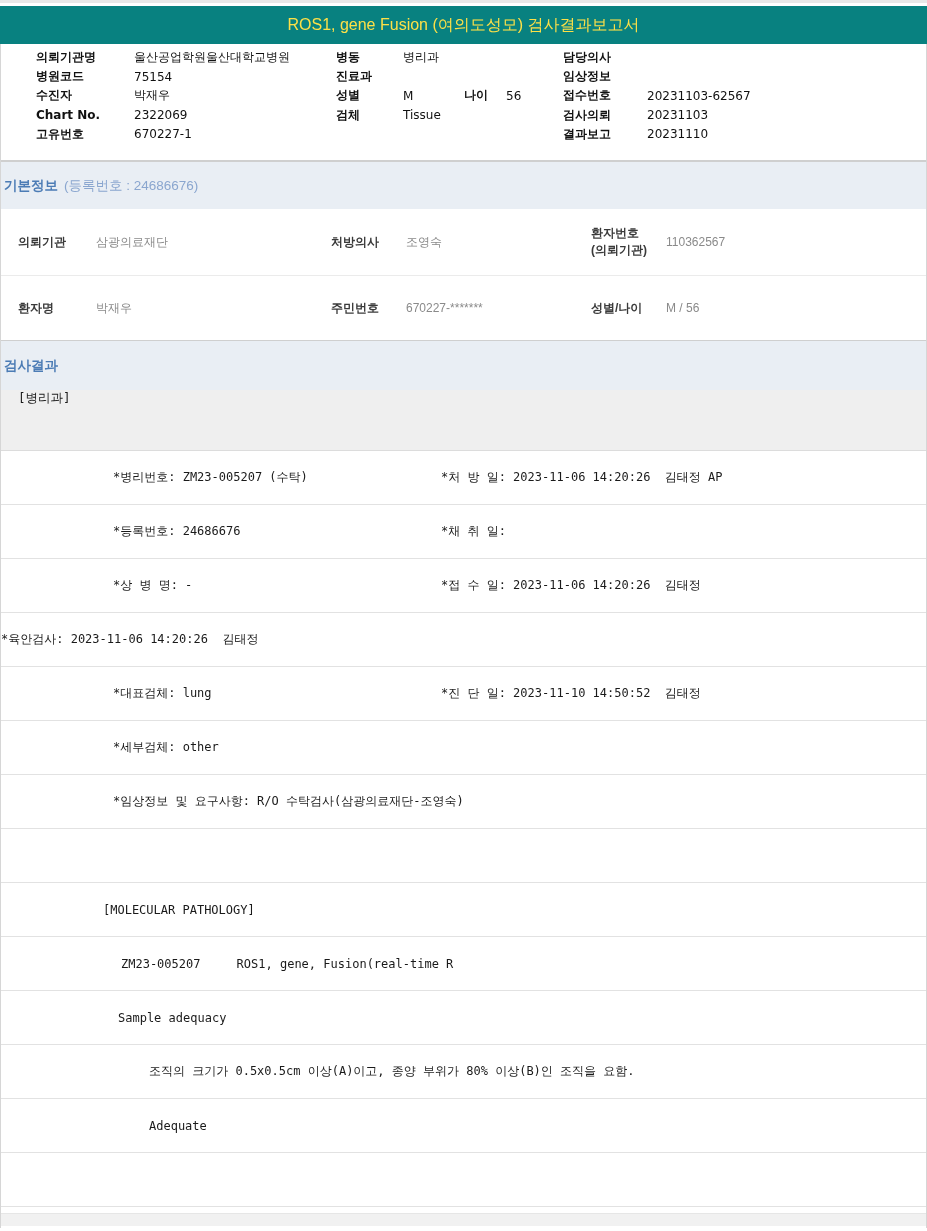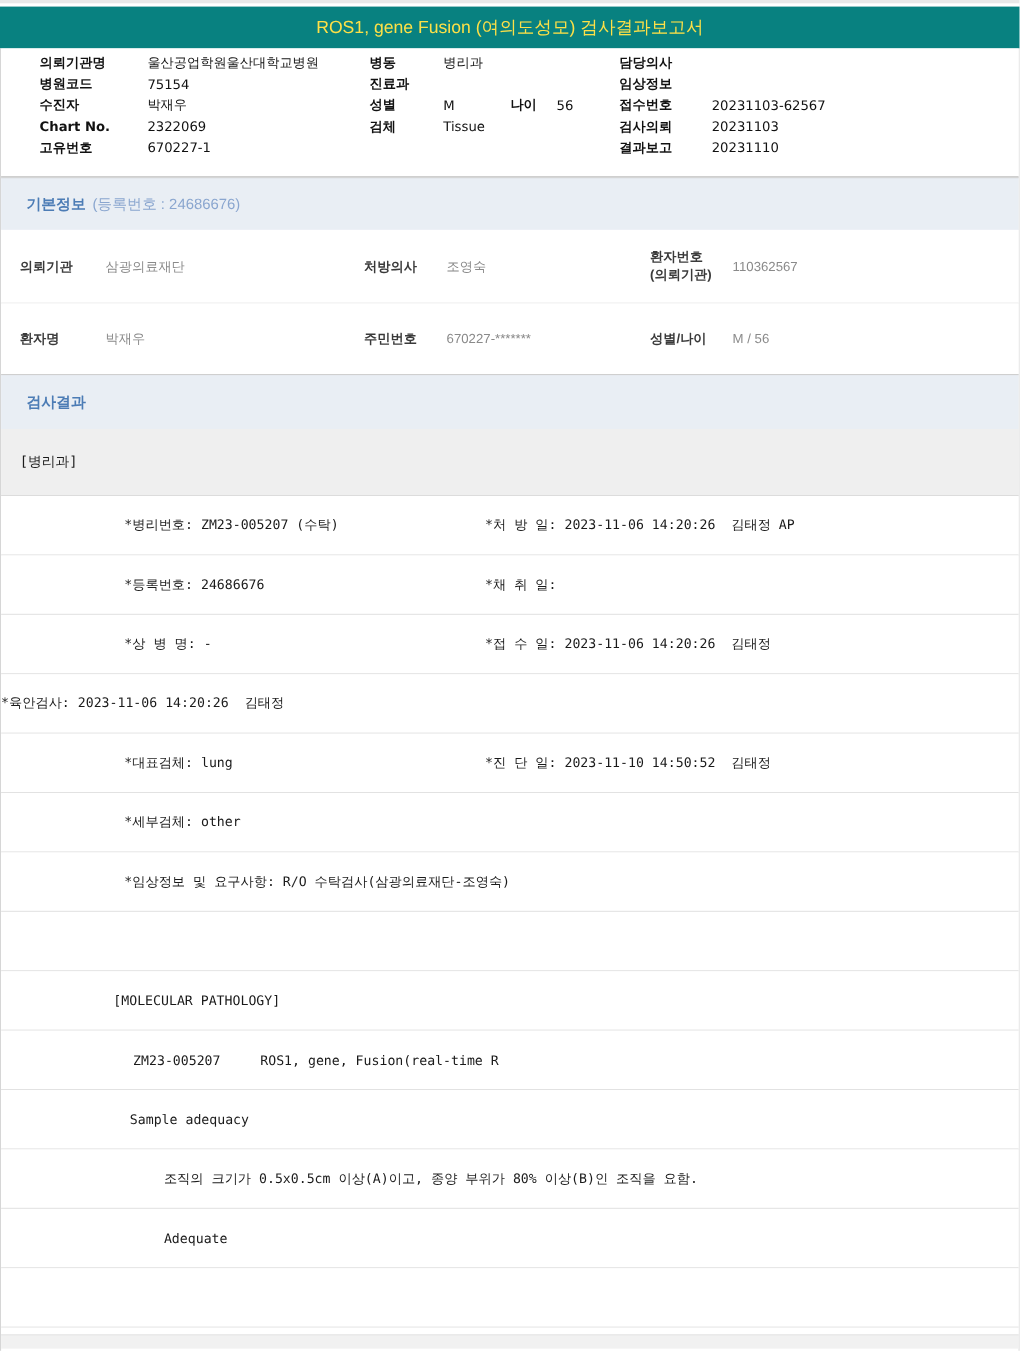--- a/index.html
+++ b/index.html
@@ -27,41 +27,41 @@
   .ph-label { font-weight:700; color:#111; }
   .ph-left .ph-label { width:98px; }
   .ph-mid .ph-label { width:67px; }
   .ph-right .ph-label { width:84px; }
   .ph-value { color:#111; }
   .ph-value.w60 { width:61px; }
   .ph-label.inline { width:42px; }
 
   
   .section-bar { height:48px; background:#e9eef4; border-top:1px solid #cfcfcf;
-    display:flex; align-items:center; padding-left:23px; }
+    display:flex; align-items:center; padding-left:3px; }
   .section-bar .sec-title { color:#4c7cb5; font-weight:700; font-size:13.5px; }
   .section-bar .sec-sub { color:#8aa6cf; font-size:13.5px; margin-left:6px; }
   .section-bar.results { height:50px; }
 
   
   .binfo-row { display:flex; align-items:center; padding-left:17px; background:#fff; font-size:12px; }
   .binfo-row.r1 { height:67px; border-bottom:1px solid #ebebeb; }
   .binfo-row.r2 { height:64px; }
   .bi-label { font-weight:700; color:#3a3a3a; }
   .bi-label .l2 { display:block; font-weight:700; }
   .bi-l1 { width:78px; }
   .bi-v1 { width:235px; color:#8a8a8a; }
   .bi-l2 { width:75px; }
   .bi-v2 { width:185px; color:#8a8a8a; }
   .bi-l3 { width:75px; line-height:1.4; }
   .bi-v3 { color:#8a8a8a; }
 
   
   .dept-row { height:61px; background:#efefef; border-bottom:1px solid #dcdcdc;
-    display:flex; align-items:center; padding-left:17px;
+    display:flex; padding-left:17px;
     font-family:"DejaVu Sans Mono", monospace; font-size:12.5px; color:#1a1a1a; }
   .drow { height:54px; border-bottom:1px solid #e2e2e2; background:#fff;
     display:flex; align-items:center; white-space:pre;
     font-family:"DejaVu Sans Mono", monospace; font-size:12px; color:#1a1a1a; }
   .dleft { flex:none; }
   .ind-star { padding-left:112px; min-width:440px; }
   .ind-mol  { padding-left:102px; }
   .ind-zm   { padding-left:120px; }
   .ind-samp { padding-left:117px; }
   .ind-deep { padding-left:138px;margin-left:10px; }

